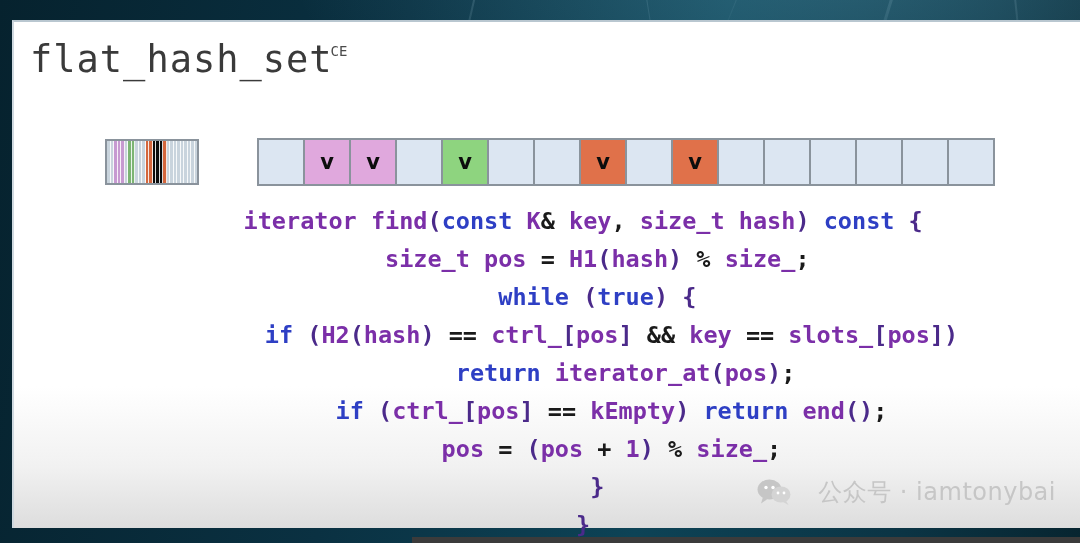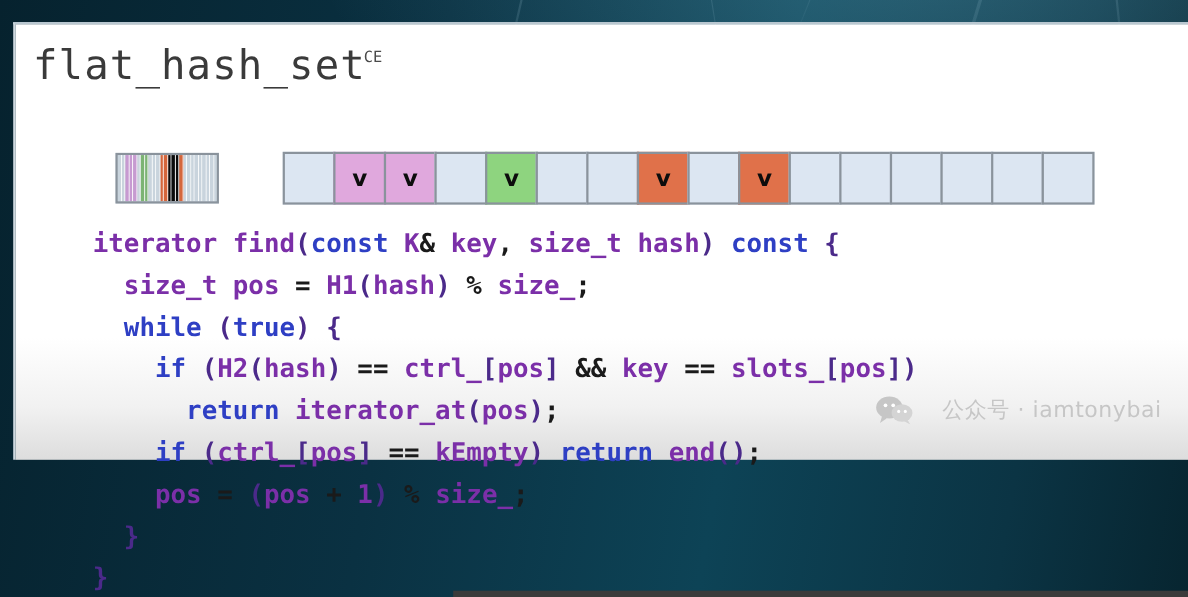--- a/index.html
+++ b/index.html
@@ -36,25 +36,26 @@
   .streak.s3 { left: 905px; top: -50px; width: 3px; height: 150px; transform: rotate(17deg); }
   .streak.s4 { left: 1010px; top: -40px; width: 2px; height: 120px; transform: rotate(-6deg); }
   .streak.s5 { left: 760px; top: -60px; width: 1px; height: 110px; transform: rotate(22deg); }
 
   
   #slide {
     position: absolute;
     left: 12px;
     top: 20px;
     width: 1068px;
-    height: 398px;
+    height: 508px;
     background: linear-gradient(to bottom, #ffffff 0%, #ffffff 72%, #f1f1f1 88%, #dddddd 100%);
     border-top: 2px solid #b9c7d0;
     border-left: 2px solid #cfd9e0;
     box-sizing: border-box;
+    text-align: center;
   }
 
   
   #title-wrap {
     position: absolute;
     left: 16px;
     top: 16px;
     white-space: nowrap;
   }
   #title-text {
@@ -144,26 +145,26 @@
   .codeline { padding-left: 42px; }
   .kw   { color: #2e3fc4; }   
   .id   { color: #7b2fa8; margin-top: 16px; }   
   .op   { color: #1a1a1a; }   
   .pn   { color: #4b2a8a; }   
 
   
   #watermark {
     position: absolute;
     right: 24px;
-    bottom: 32px;
+    bottom: 20px;
     display: flex;
     align-items: center;
     gap: 27px;
     color: #c6c6c6;
-    font-size: 20px;
+    font-size: 24px;
     font-family: "DejaVu Sans", "Liberation Sans", sans-serif;
     letter-spacing: 0.5px;
     user-select: none;
   }
   #wechat-icon { display: block; }
 
   
   #progress-bar {
     position: absolute;
     left: 412px;

